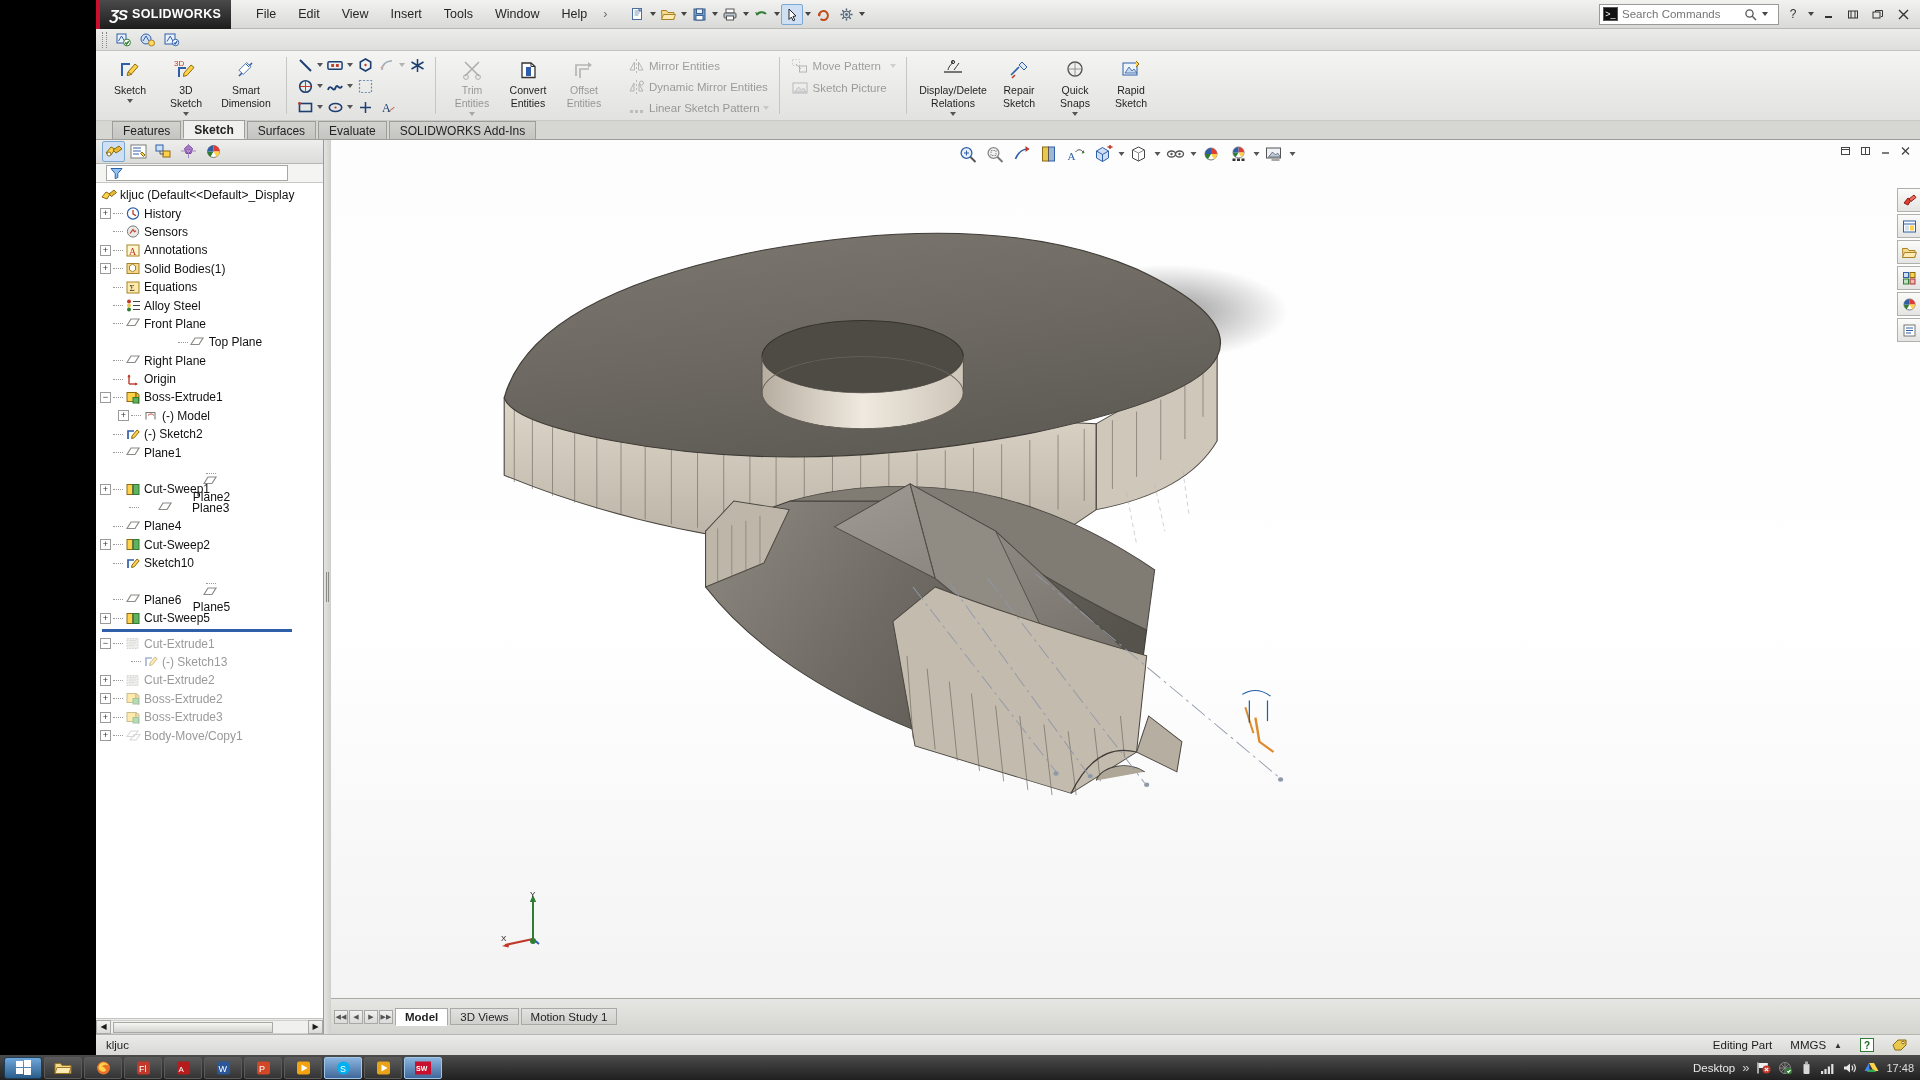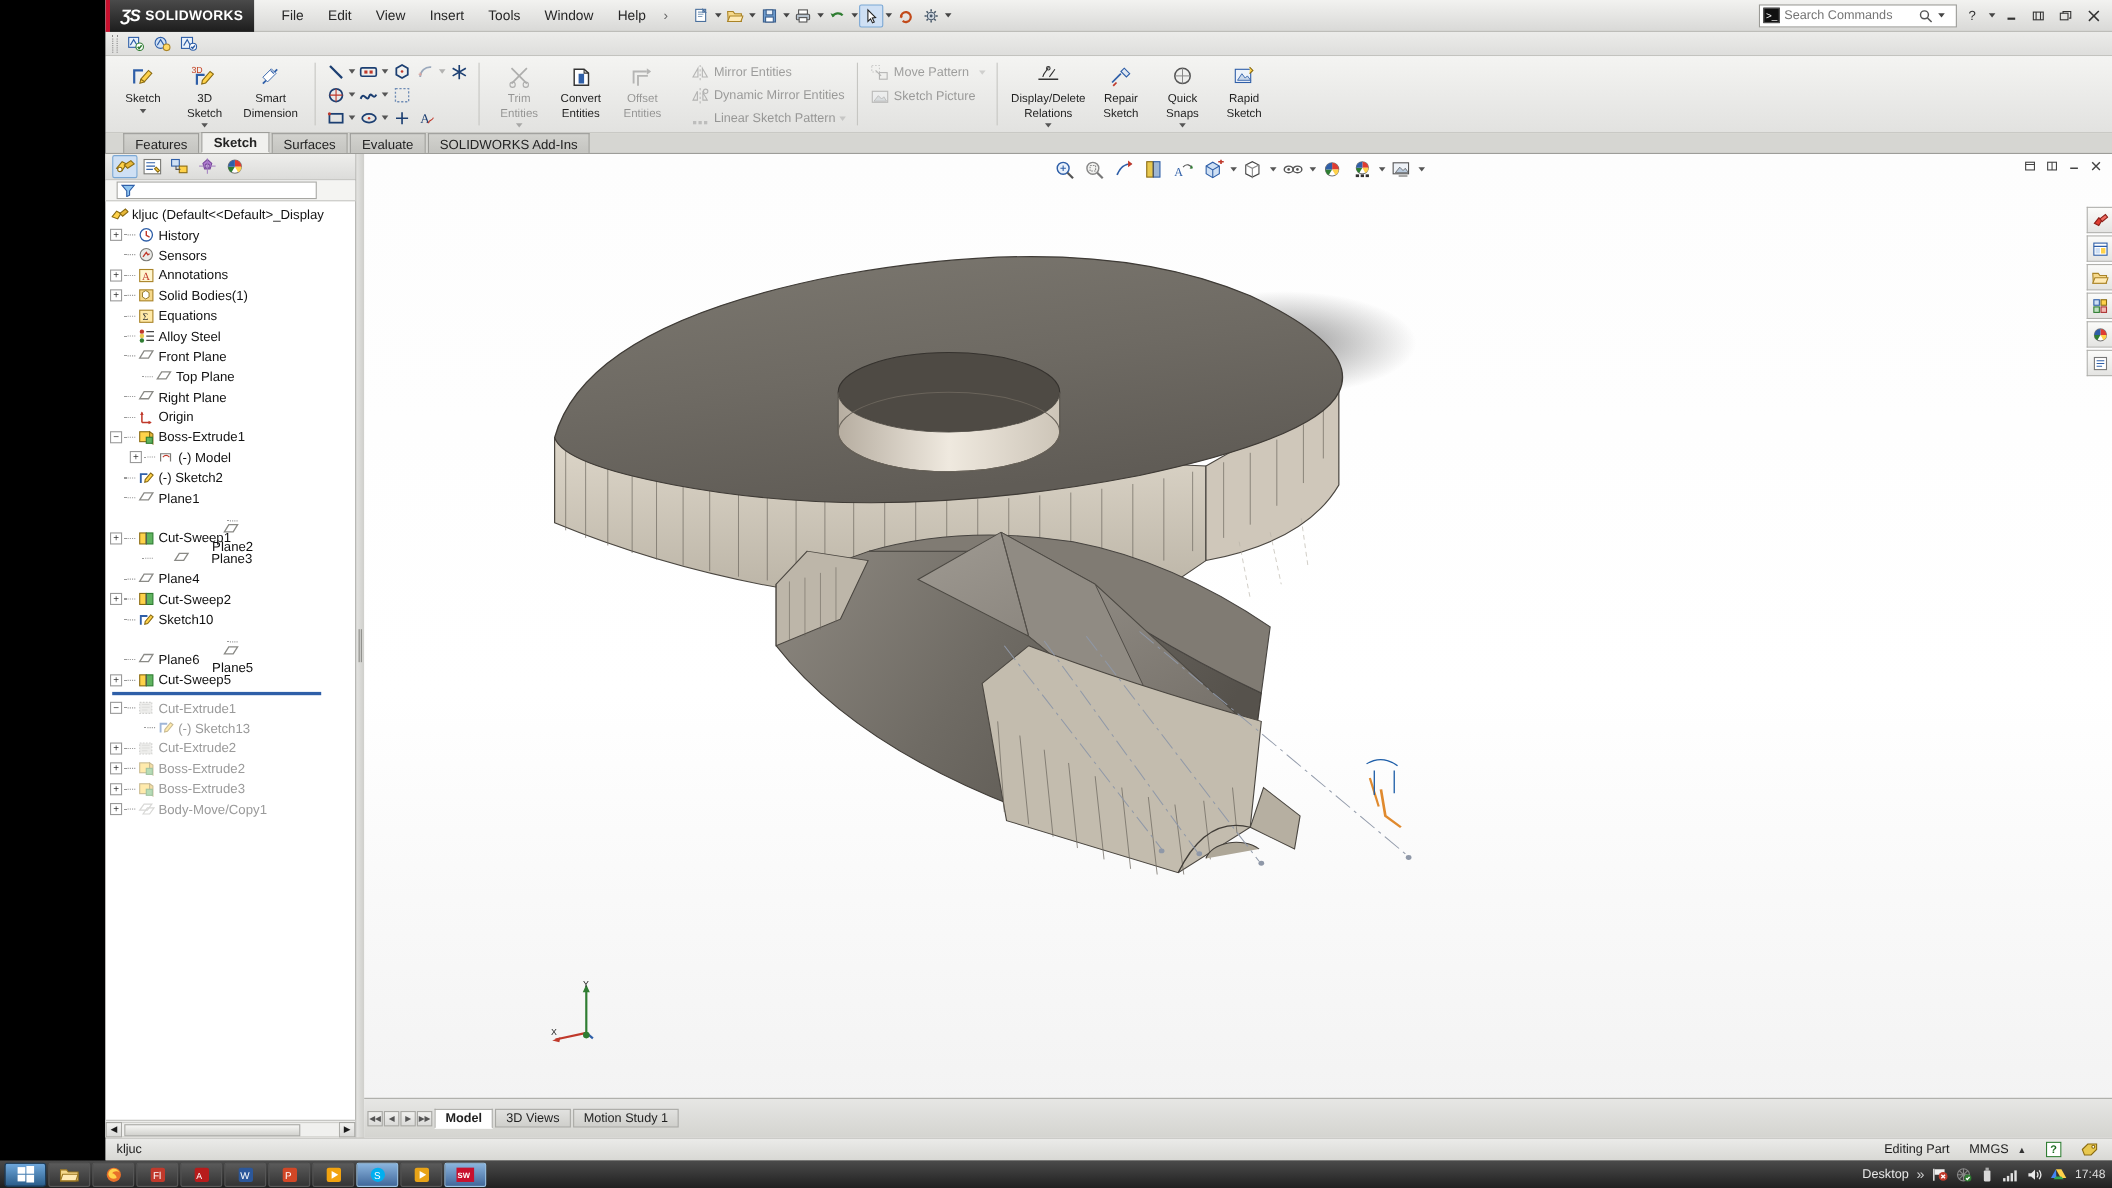--- a/index.html
+++ b/index.html
@@ -730,21 +730,21 @@
               <div class="trow" style="padding-left: 4px;">
                 <div class="exp none"></div>
                 <div class="dash"></div>
                 <div class="ticon">
                   <svg width="16" height="15" viewBox="0 0 16 15">
                     <path d="M2 9.5L6 3h8l-4 6.5z" fill="none" stroke="#8a8a86" stroke-width="1.2"></path>
                   </svg>
                 </div>
                 <span class="tlabel">Front Plane</span>
               </div>
-              <div class="trow" style="padding-left: 20px;">
+              <div class="trow" style="padding-left: 8px; justify-content: center;">
                 <div class="exp none"></div>
                 <div class="dash"></div>
                 <div class="ticon">
                   <svg width="16" height="15" viewBox="0 0 16 15">
                     <path d="M2 9.5L6 3h8l-4 6.5z" fill="none" stroke="#8a8a86" stroke-width="1.2"></path>
                   </svg>
                 </div>
                 <span class="tlabel">Top Plane</span>
               </div>
               <div class="trow" style="padding-left: 4px;">

